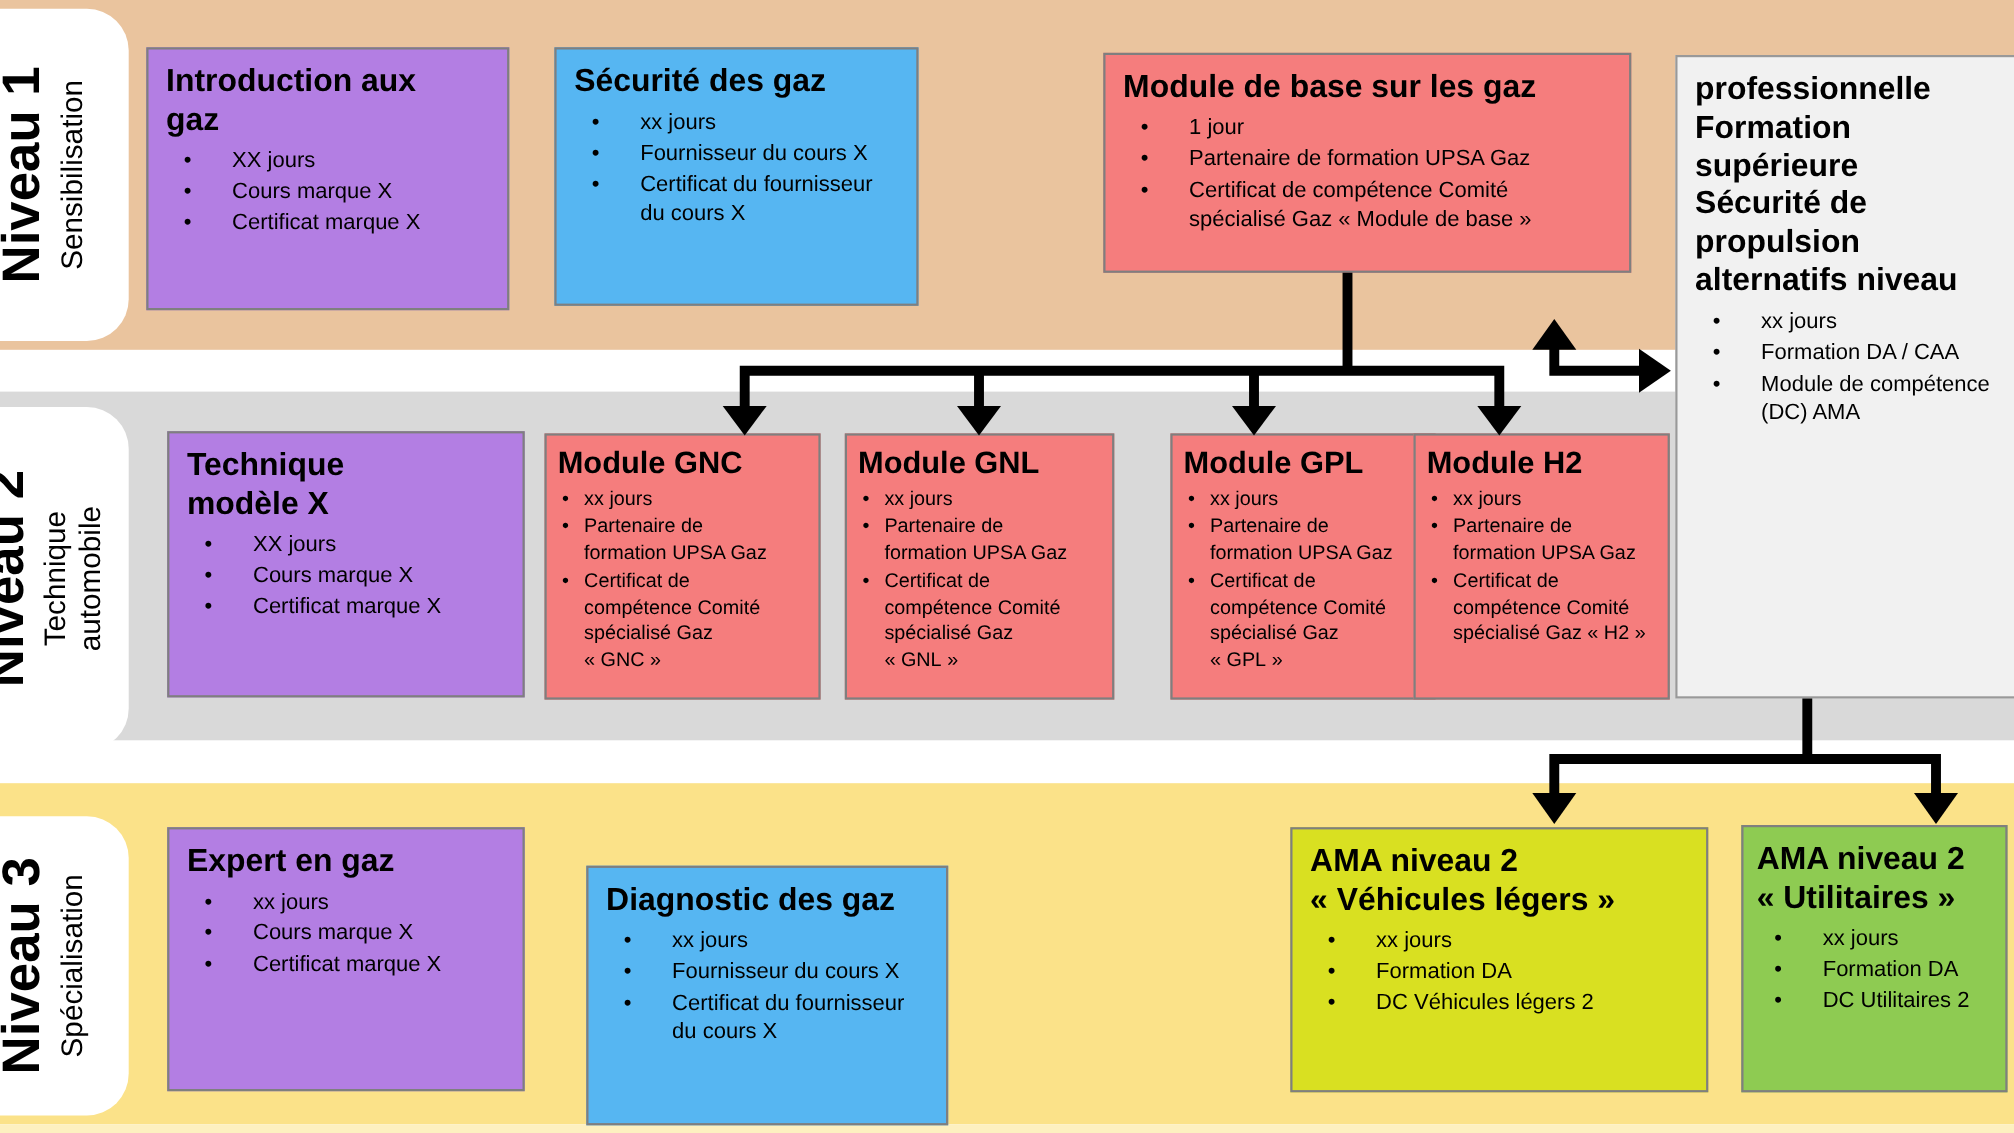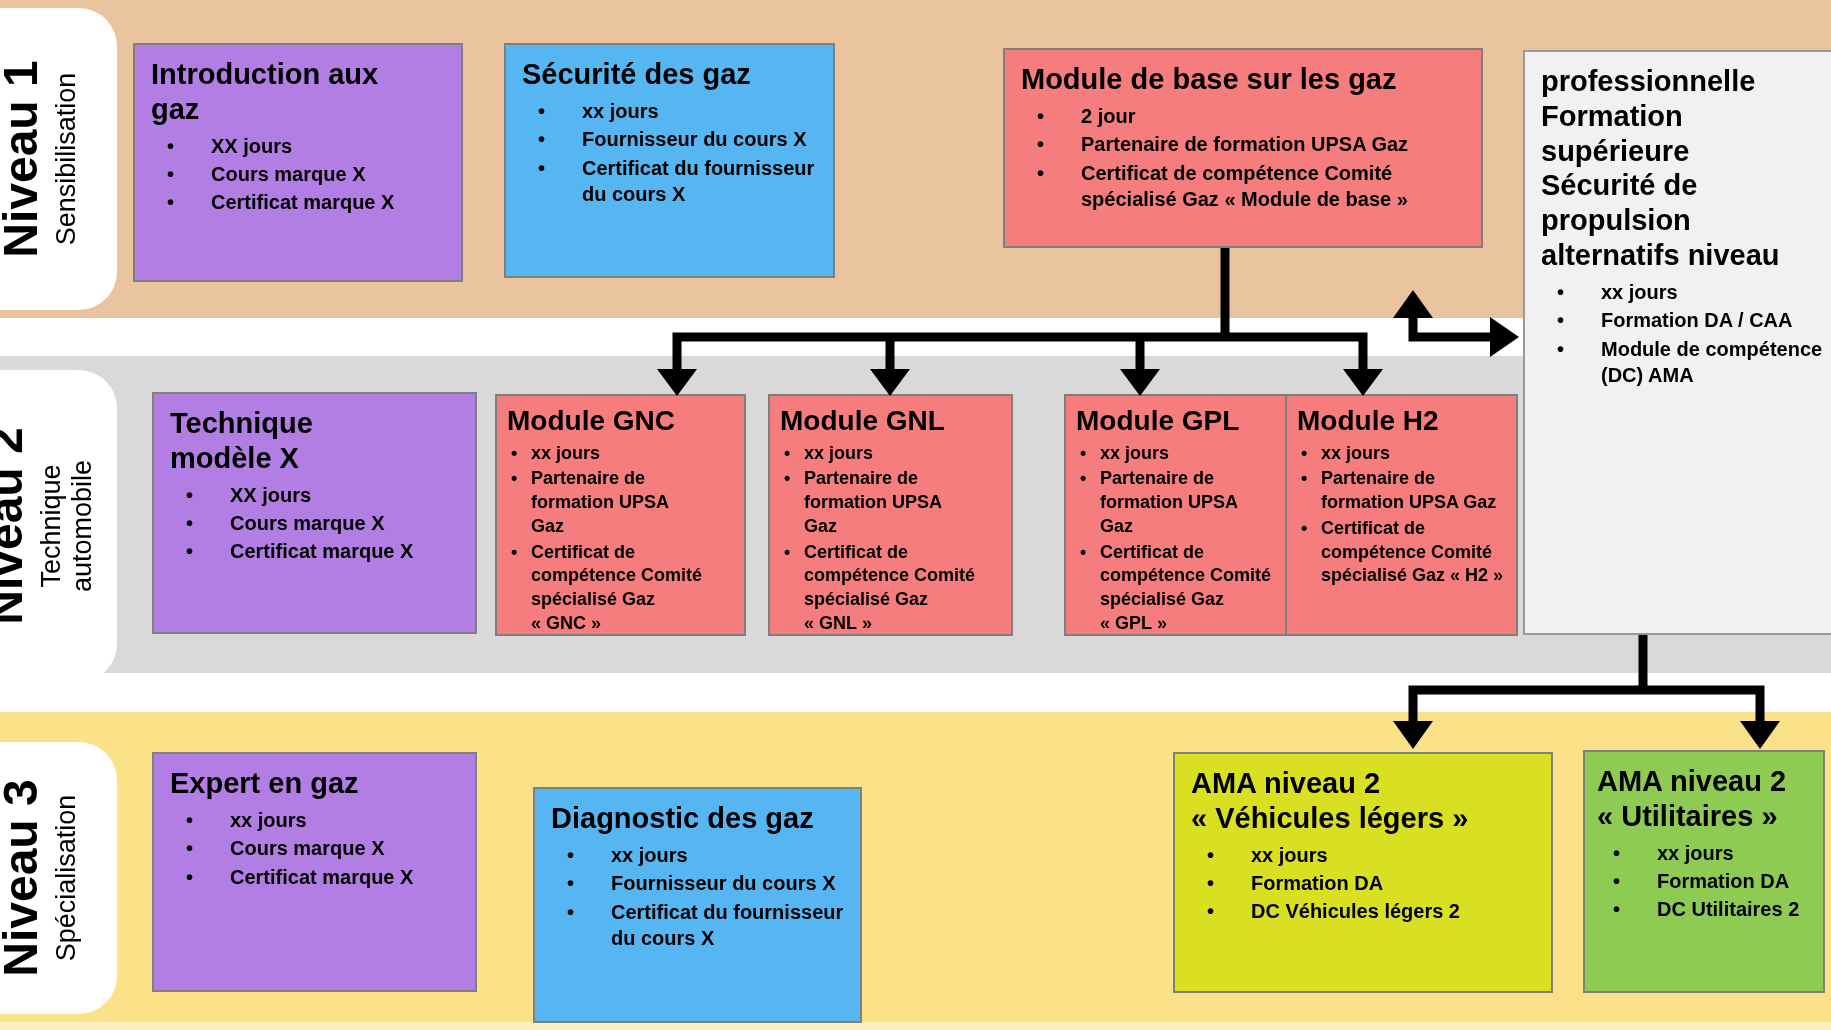--- a/index.html
+++ b/index.html
@@ -22,21 +22,21 @@
   .purple{background:#b37ee3;}
   .blue{background:#56b6f2;}
   .red{background:#f57d7d;}
   .whitebox{background:#f1f1f1;border-color:#999999;}
   .chartreuse{background:#d9e021;}
   .green{background:#8ecb52;}
 
   .bx-title{font-weight:bold;font-size:29px;line-height:1.2;}
   .bx-title span{display:block;white-space:nowrap;}
   .bx ul{list-style:none;margin:6px 0 0 0;padding:0 0 0 14px;}
-  .bx li{position:relative;padding-left:46px;font-size:20px;line-height:1.32;margin:0 0 2px 0;font-weight:bold;}
+  .bx li{position:relative;padding-left:46px;font-size:20px;line-height:1.32;margin:0 0 2px 0;}
   .bx li::before{content:"\2022";position:absolute;left:2px;}
 
   .narrow{padding:8px 10px;}
   .narrow .bx-title{font-size:28px;}
   .narrow ul{padding-left:2px;margin-top:4px;}
   .narrow li{padding-left:22px;font-size:18px;line-height:1.32;}
   .narrow li::before{left:2px;}
   #box-gnc ul,#box-gnl ul,#box-gpl ul{max-width:196px;}
 
   #box-module-base ul{max-width:400px;}
@@ -99,21 +99,21 @@
       <li>Fournisseur du cours X</li>
       <li>Certificat du fournisseur du cours X</li>
     </ul>
   </div>
 
   <div class="bx red" id="box-module-base" style="left:1003px;top:48px;width:480px;height:200px;">
     <div class="bx-title">
       <span>Module de base sur les gaz</span>
     </div>
     <ul>
-      <li>2 jour</li>
+      <li>1 jour</li>
       <li>Partenaire de formation UPSA Gaz</li>
       <li>Certificat de compétence Comité spécialisé Gaz «&nbsp;Module de base&nbsp;»</li>
     </ul>
   </div>
 
   <div class="bx whitebox" id="box-formation-sup" style="left:1523px;top:50px;width:322px;height:585px;">
     <div class="bx-title">
       <span>professionnelle</span>
       <span>Formation</span>
       <span>supérieure</span>

